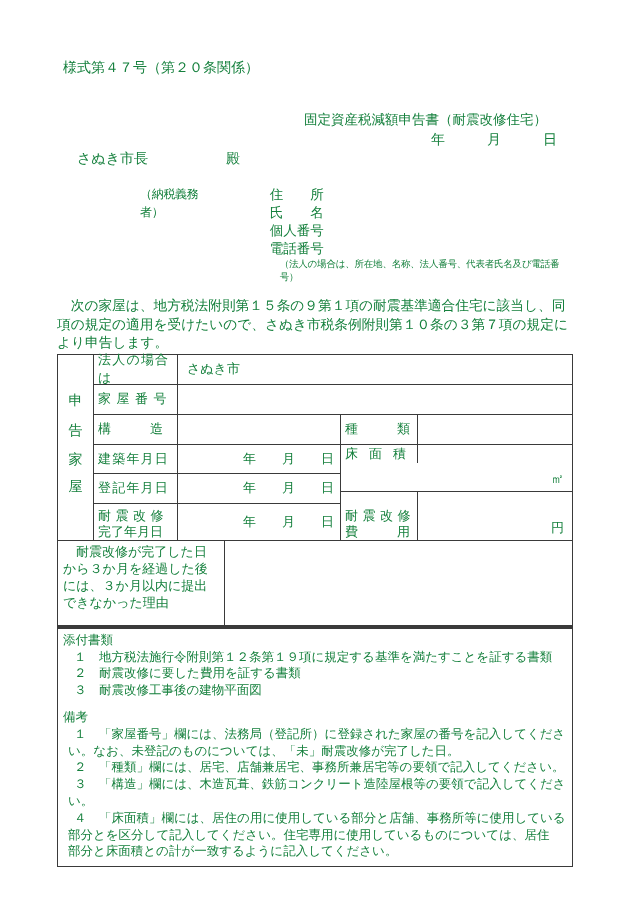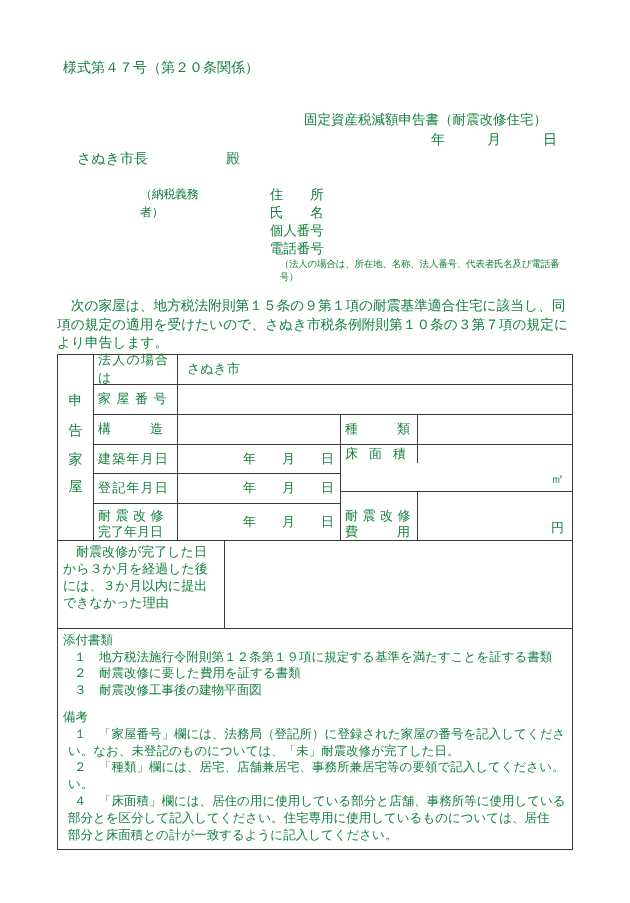--- a/index.html
+++ b/index.html
@@ -40,21 +40,21 @@
   .lblock { width:247px; border-right:1px solid #3a3a3a; display:flex; flex-direction:column; }
   .rblock { flex:1; display:flex; flex-direction:column; }
   .h29  { height:29px; border-bottom:1px solid #3a3a3a; }
   .h30b { height:30px; border-bottom:1px solid #3a3a3a; }
   .h47  { height:47px; border-bottom:1px solid #3a3a3a;flex-direction:column; }
   .grow { flex:1; }
   .ls1  { letter-spacing:1.2px; }
   .ls4  { letter-spacing:4.5px; }
   .ls5  { letter-spacing:5.5px; }
   .ls11 { letter-spacing:11px; }
-  .secB { display:flex; height:88px; border-bottom:1px solid #be185d;font-family:Liberation Serif, serif; }
+  .secB { display:flex; height:88px; border-bottom:4px solid #be185d;font-family:Liberation Serif, serif; }
   .reason { width:167px; border-right:1px solid #3a3a3a; padding:2px 0 0 5px;
             font-size:13px; line-height:17.2px; }
   .reason-val { flex:1; }
   .secC { padding:3px 0 6px 0; font-size:12.5px; line-height:16.8px; }
   .lh { padding-left:5px; }
   .ln { padding-left:16px; }
   .lc { padding-left:10px; }
   .lblank { height:10px; }
 </style>
 </head>
@@ -156,20 +156,21 @@
     <div class="secC">
       <div class="lh">添付書類</div>
       <div class="ln">１　地方税法施行令附則第１２条第１９項に規定する基準を満たすことを証する書類</div>
       <div class="ln">２　耐震改修に要した費用を証する書類</div>
       <div class="ln">３　耐震改修工事後の建物平面図</div>
       <div class="lblank"></div>
       <div class="lh">備考</div>
       <div class="ln">１　「家屋番号」欄には、法務局（登記所）に登録された家屋の番号を記入してくださ</div>
       <div class="lc">い。なお、未登記のものについては、「未」耐震改修が完了した日。</div>
       <div class="ln">２　「種類」欄には、居宅、店舗兼居宅、事務所兼居宅等の要領で記入してください。</div>
+      <div class="ln">３　「構造」欄には、木造瓦葺、鉄筋コンクリート造陸屋根等の要領で記入してくださ</div>
       <div class="lc">い。</div>
       <div class="ln">４　「床面積」欄には、居住の用に使用している部分と店舗、事務所等に使用している</div>
       <div class="lc">部分とを区分して記入してください。住宅専用に使用しているものについては、居住</div>
       <div class="lc">部分と床面積との計が一致するように記入してください。</div>
     </div>
 
   </div>
 
 </div>
 

